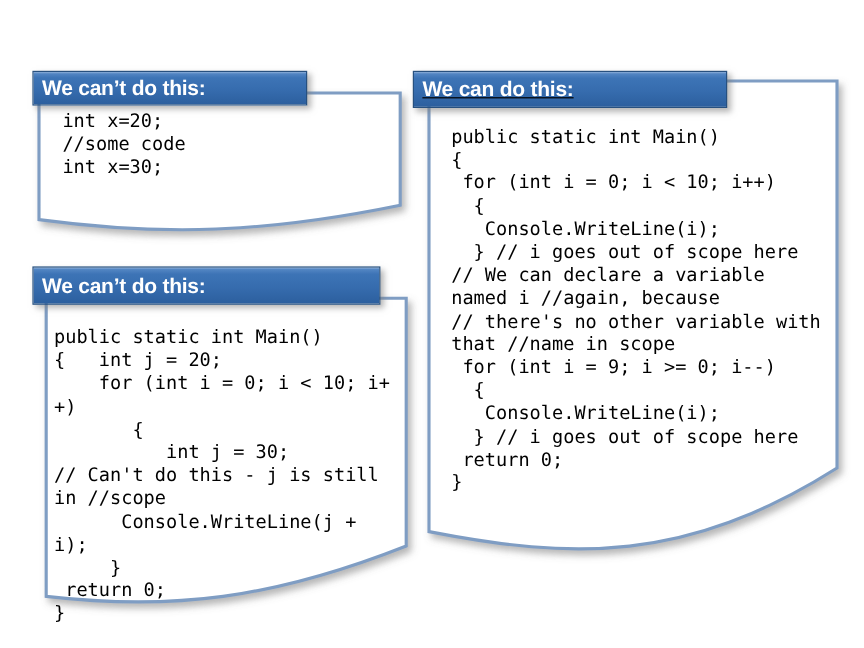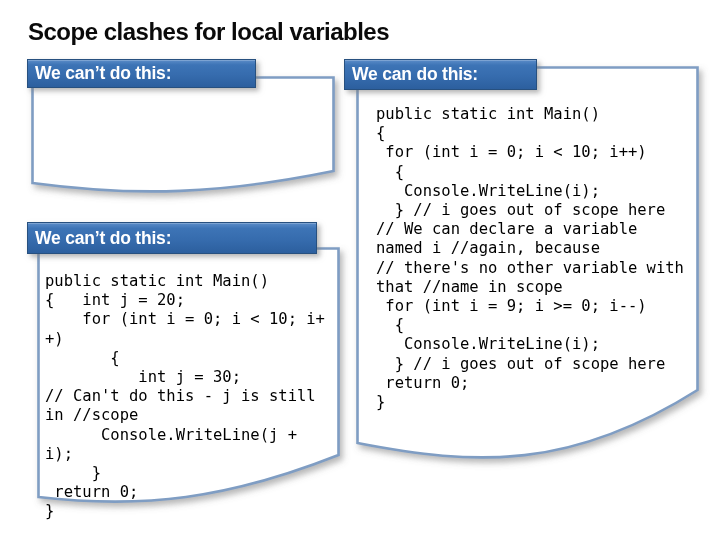--- a/index.html
+++ b/index.html
@@ -47,47 +47,49 @@
     color:#000000;
   }
 
   
   #box-cant1{left:31px;top:76px;width:304px;height:125px;}
   #box-cant2{left:37px;top:247px;width:303px;height:256px;}
   #box-can  {left:356px;top:66px;width:343px;height:412px;}
 
   #hdr-cant1{left:27px;top:59px;width:229px;height:29px;}
   #hdr-cant2{left:27px;top:222px;width:290px;height:32px;}
-  #hdr-can  {left:344px;top:59px;width:193px;height:31px;}
+  #hdr-can  {left:344px;top:59px;width:262px;height:31px;text-decoration:underline;}
 
   #code-cant1{left:52px;top:92px;}
   #code-cant2{left:45px;top:272px;}
   #code-can  {left:376px;top:105px;}
 </style>
 </head>
 <body>
 
 <div class="slide">
 
   <svg width="0" height="0" style="position:absolute" aria-hidden="true">
     <defs>
       <filter id="ds" x="-20%" y="-20%" width="150%" height="160%">
         <feDropShadow dx="3" dy="4" stdDeviation="3" flood-color="#6e6e6e" flood-opacity="0.5"></feDropShadow>
       </filter>
     </defs>
   </svg>
 
-  <h1 class="slide-title">Scope clashes for local variables</h1>
 
   <svg id="box-cant1" class="docbox" viewBox="0 0 304 125">
     <path filter="url(#ds)" d="M1.5,1.5 L302.5,1.5 L302.5,95 C190,118 106,121 1.5,107 Z"></path>
   </svg>
   <div id="hdr-cant1" class="panel-header">
     <span>We can’t do this:</span>
   </div>
+  <pre id="code-cant1" class="code">int x=20;
+//some code
+int x=30;</pre>
 
   <svg id="box-cant2" class="docbox" viewBox="0 0 303 256">
     <path filter="url(#ds)" d="M1.5,1.5 L301.5,1.5 L301.5,208 C190,252 106,262 1.5,250 Z"></path>
   </svg>
   <div id="hdr-cant2" class="panel-header">
     <span>We can’t do this:</span>
   </div>
   <pre id="code-cant2" class="code">public static int Main()
 {   int j = 20;
     for (int i = 0; i &lt; 10; i+

